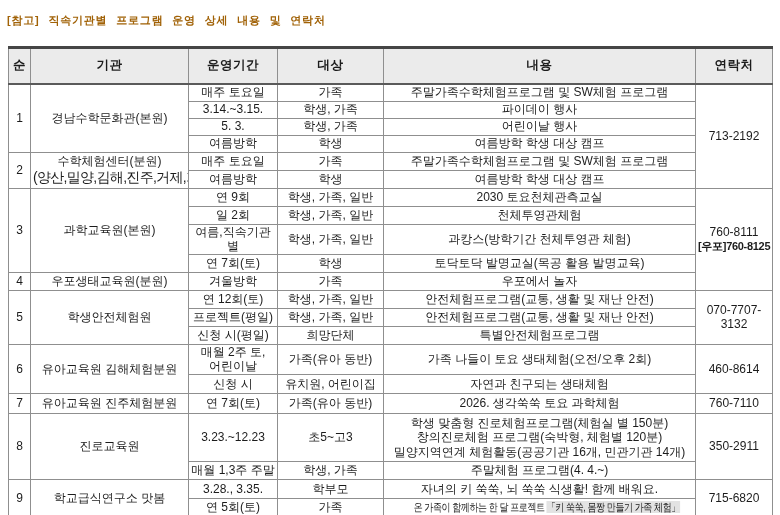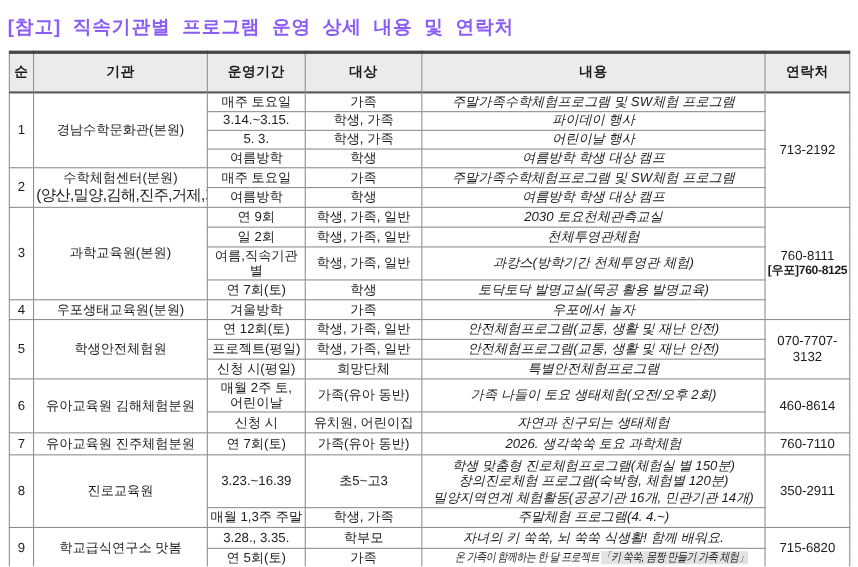--- a/index.html
+++ b/index.html
@@ -1,29 +1,29 @@
 <!DOCTYPE html>
 <html><head>
 <meta charset="utf-8">
 <style>
   html,body{margin:0;padding:0;background:#ffffff;}
   body{width:780px;height:515px;font-family:"Liberation Sans","DejaVu Sans",sans-serif;color:#1c1c1c;}
   .page{position:relative;width:780px;height:515px;background:#ffffff;overflow:hidden;}
-  .title{position:absolute;left:7px;top:13px;font-size:17px;font-weight:bold;color:#8b5cf6;
+  .title{position:absolute;left:7px;top:13px;font-size:11px;font-weight:bold;color:#a16207;
          letter-spacing:0.8px;word-spacing:5px;white-space:nowrap;}
   table.grid{position:absolute;left:8px;top:46px;width:764px;border-collapse:collapse;table-layout:fixed;
          border-top:3px solid #454545;border-bottom:3px solid #454545;}
   .grid td,.grid th{border:1px solid #8f8f8f;text-align:center;vertical-align:middle;
          padding:0 2px;font-size:12px;line-height:1.22;overflow:hidden;}
   .grid thead th{background:#ebebeb;font-size:12.5px;font-weight:bold;height:34px;
          border-bottom:2px solid #5a5a5a;letter-spacing:0.5px;}
   .h17{height:17px}.h18{height:18px}.h19{height:19px}.h20{height:20px}.h29{height:29px}.h48{height:48px}
   .inst-sub{font-size:14px;letter-spacing:-0.7px;white-space:nowrap;}
   .contact-sub{font-size:11px;letter-spacing:-0.3px;white-space:nowrap;font-weight:bold;}
-  .c-content{font-size:12px;font-style:italic;}
+  .c-content{font-size:12px;}
   .c-contact{font-size:12px;}
   .line{white-space:nowrap;}
   .condensed{white-space:nowrap;transform:scaleX(0.82);transform-origin:50% 50%;font-size:11px;letter-spacing:-0.5px;}
   .hl{background:#e3e3e3;}
 </style>
 </head>
 <body>
 
 <div class="page">
   <div class="title">[참고] 직속기관별 프로그램 운영 상세 내용 및 연락처</div>
@@ -165,21 +165,21 @@
         <td>유아교육원 진주체험분원</td>
         <td>연 7회(토)</td>
         <td>가족(유아 동반)</td>
         <td class="c-content">2026. 생각쑥쑥 토요 과학체험</td>
         <td class="c-contact">760-7110</td>
       </tr>
 
       <tr class="h48">
         <td rowspan="2">8</td>
         <td rowspan="2">진로교육원</td>
-        <td>3.23.~16.39</td>
+        <td>3.23.~12.23</td>
         <td>초5~고3</td>
         <td class="c-content">
           <div class="line">학생 맞춤형 진로체험프로그램(체험실 별 150분)</div>
           <div class="line">창의진로체험 프로그램(숙박형, 체험별 120분)</div>
           <div class="line">밀양지역연계 체험활동(공공기관 16개, 민관기관 14개)</div>
         </td>
         <td rowspan="2" class="c-contact">350-2911</td>
       </tr>
       <tr class="h18">
         <td>매월 1,3주 주말</td>

